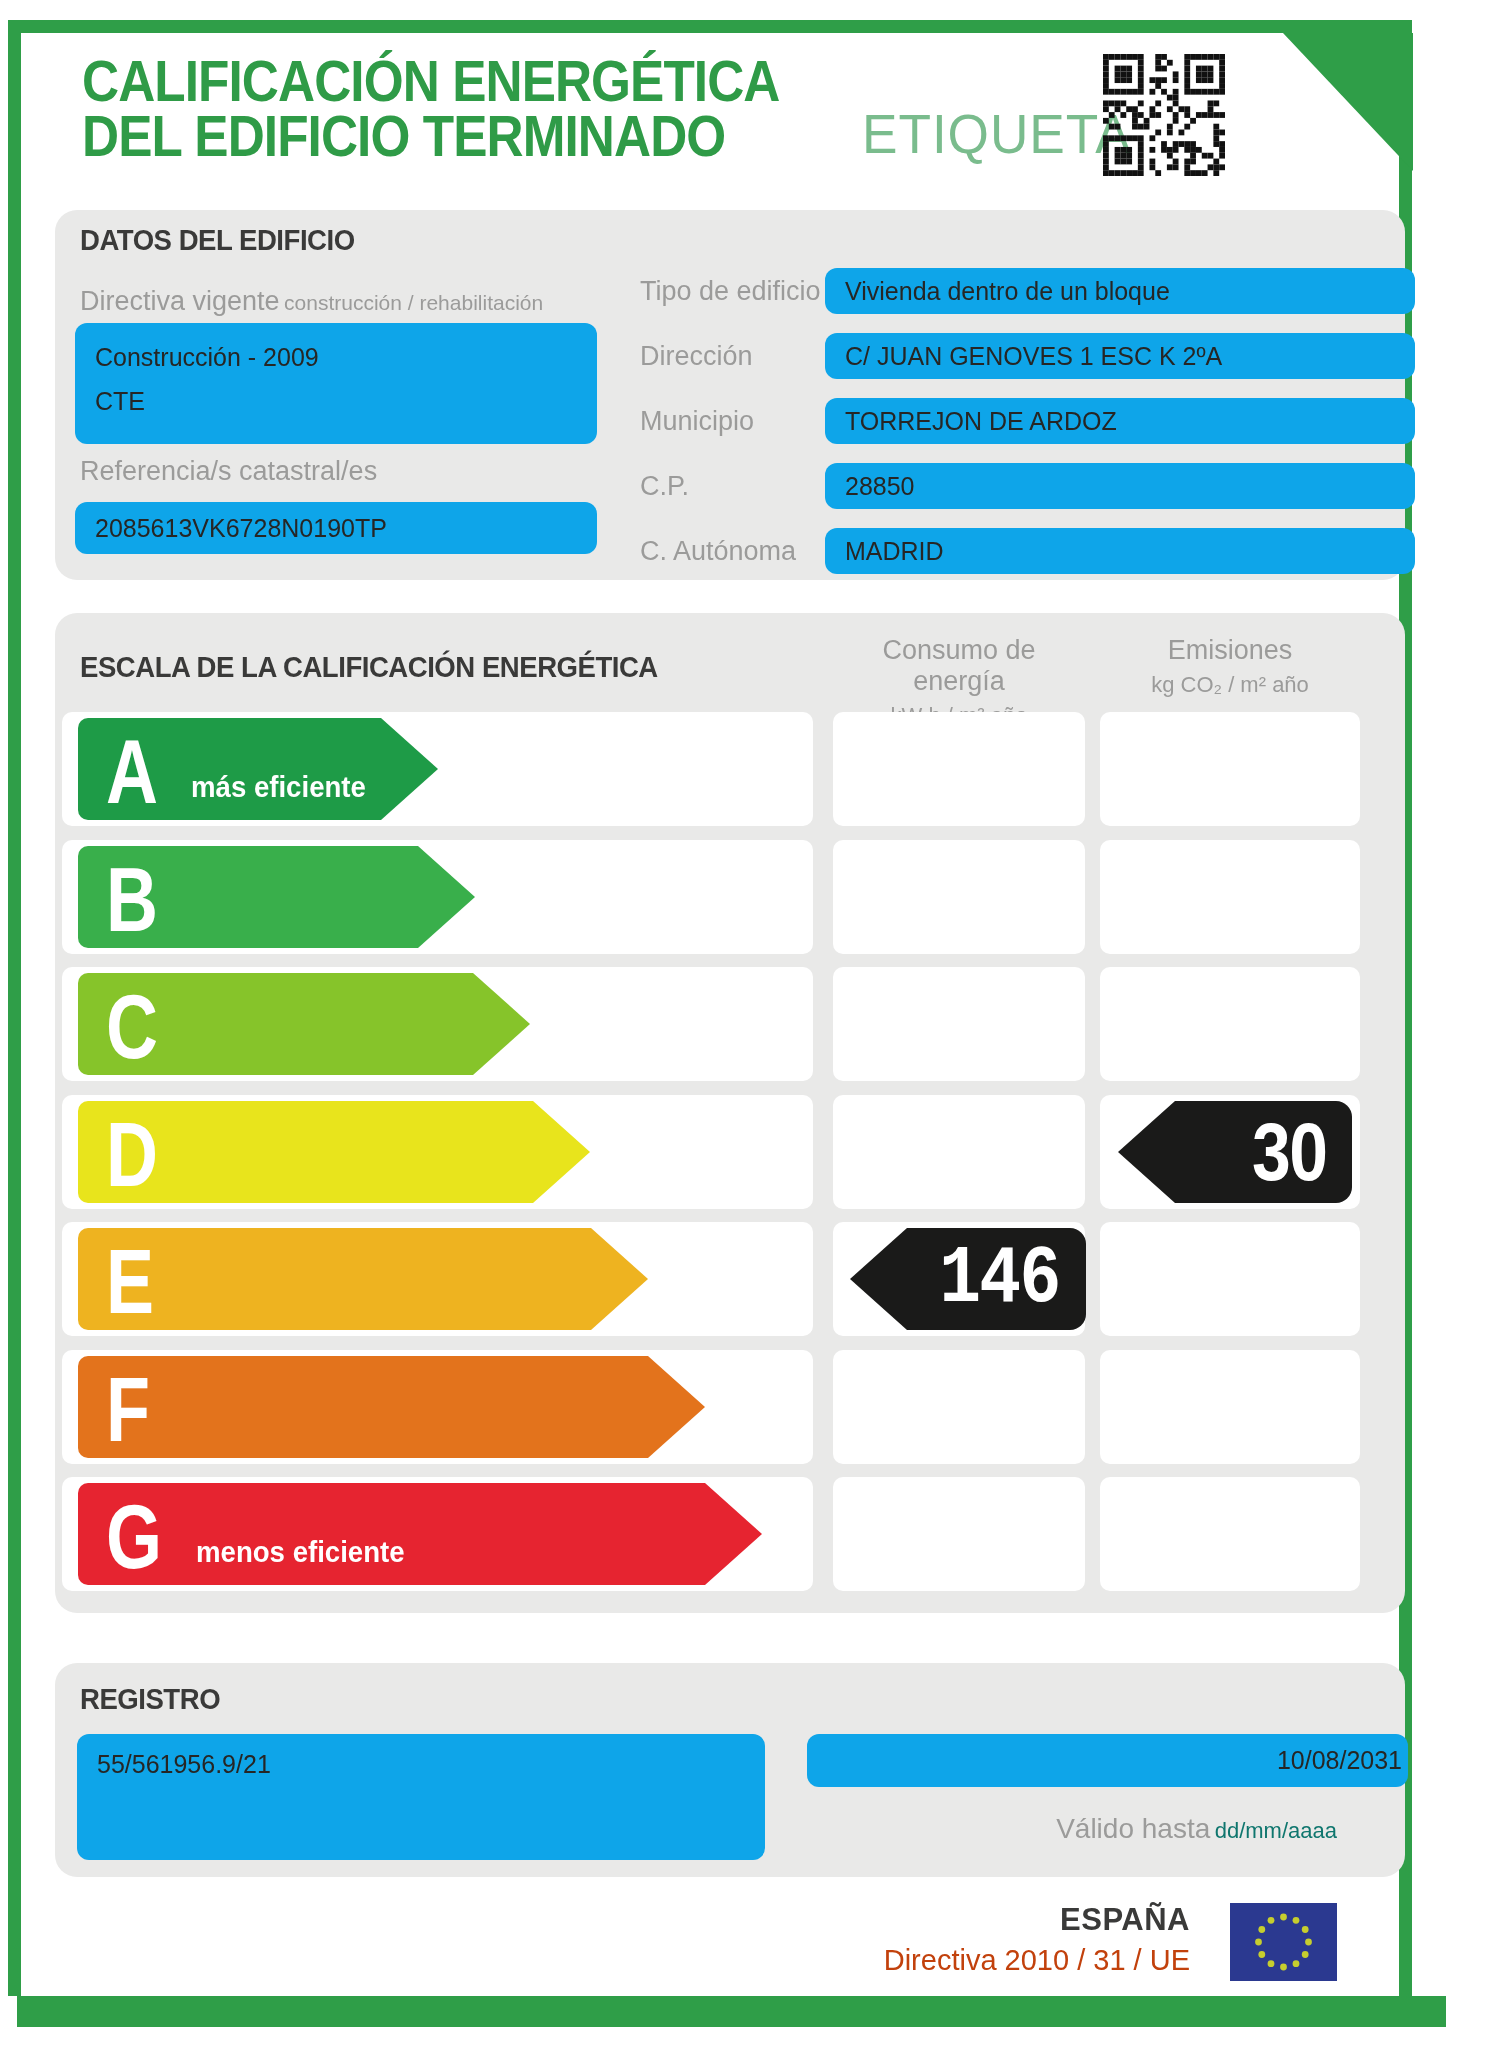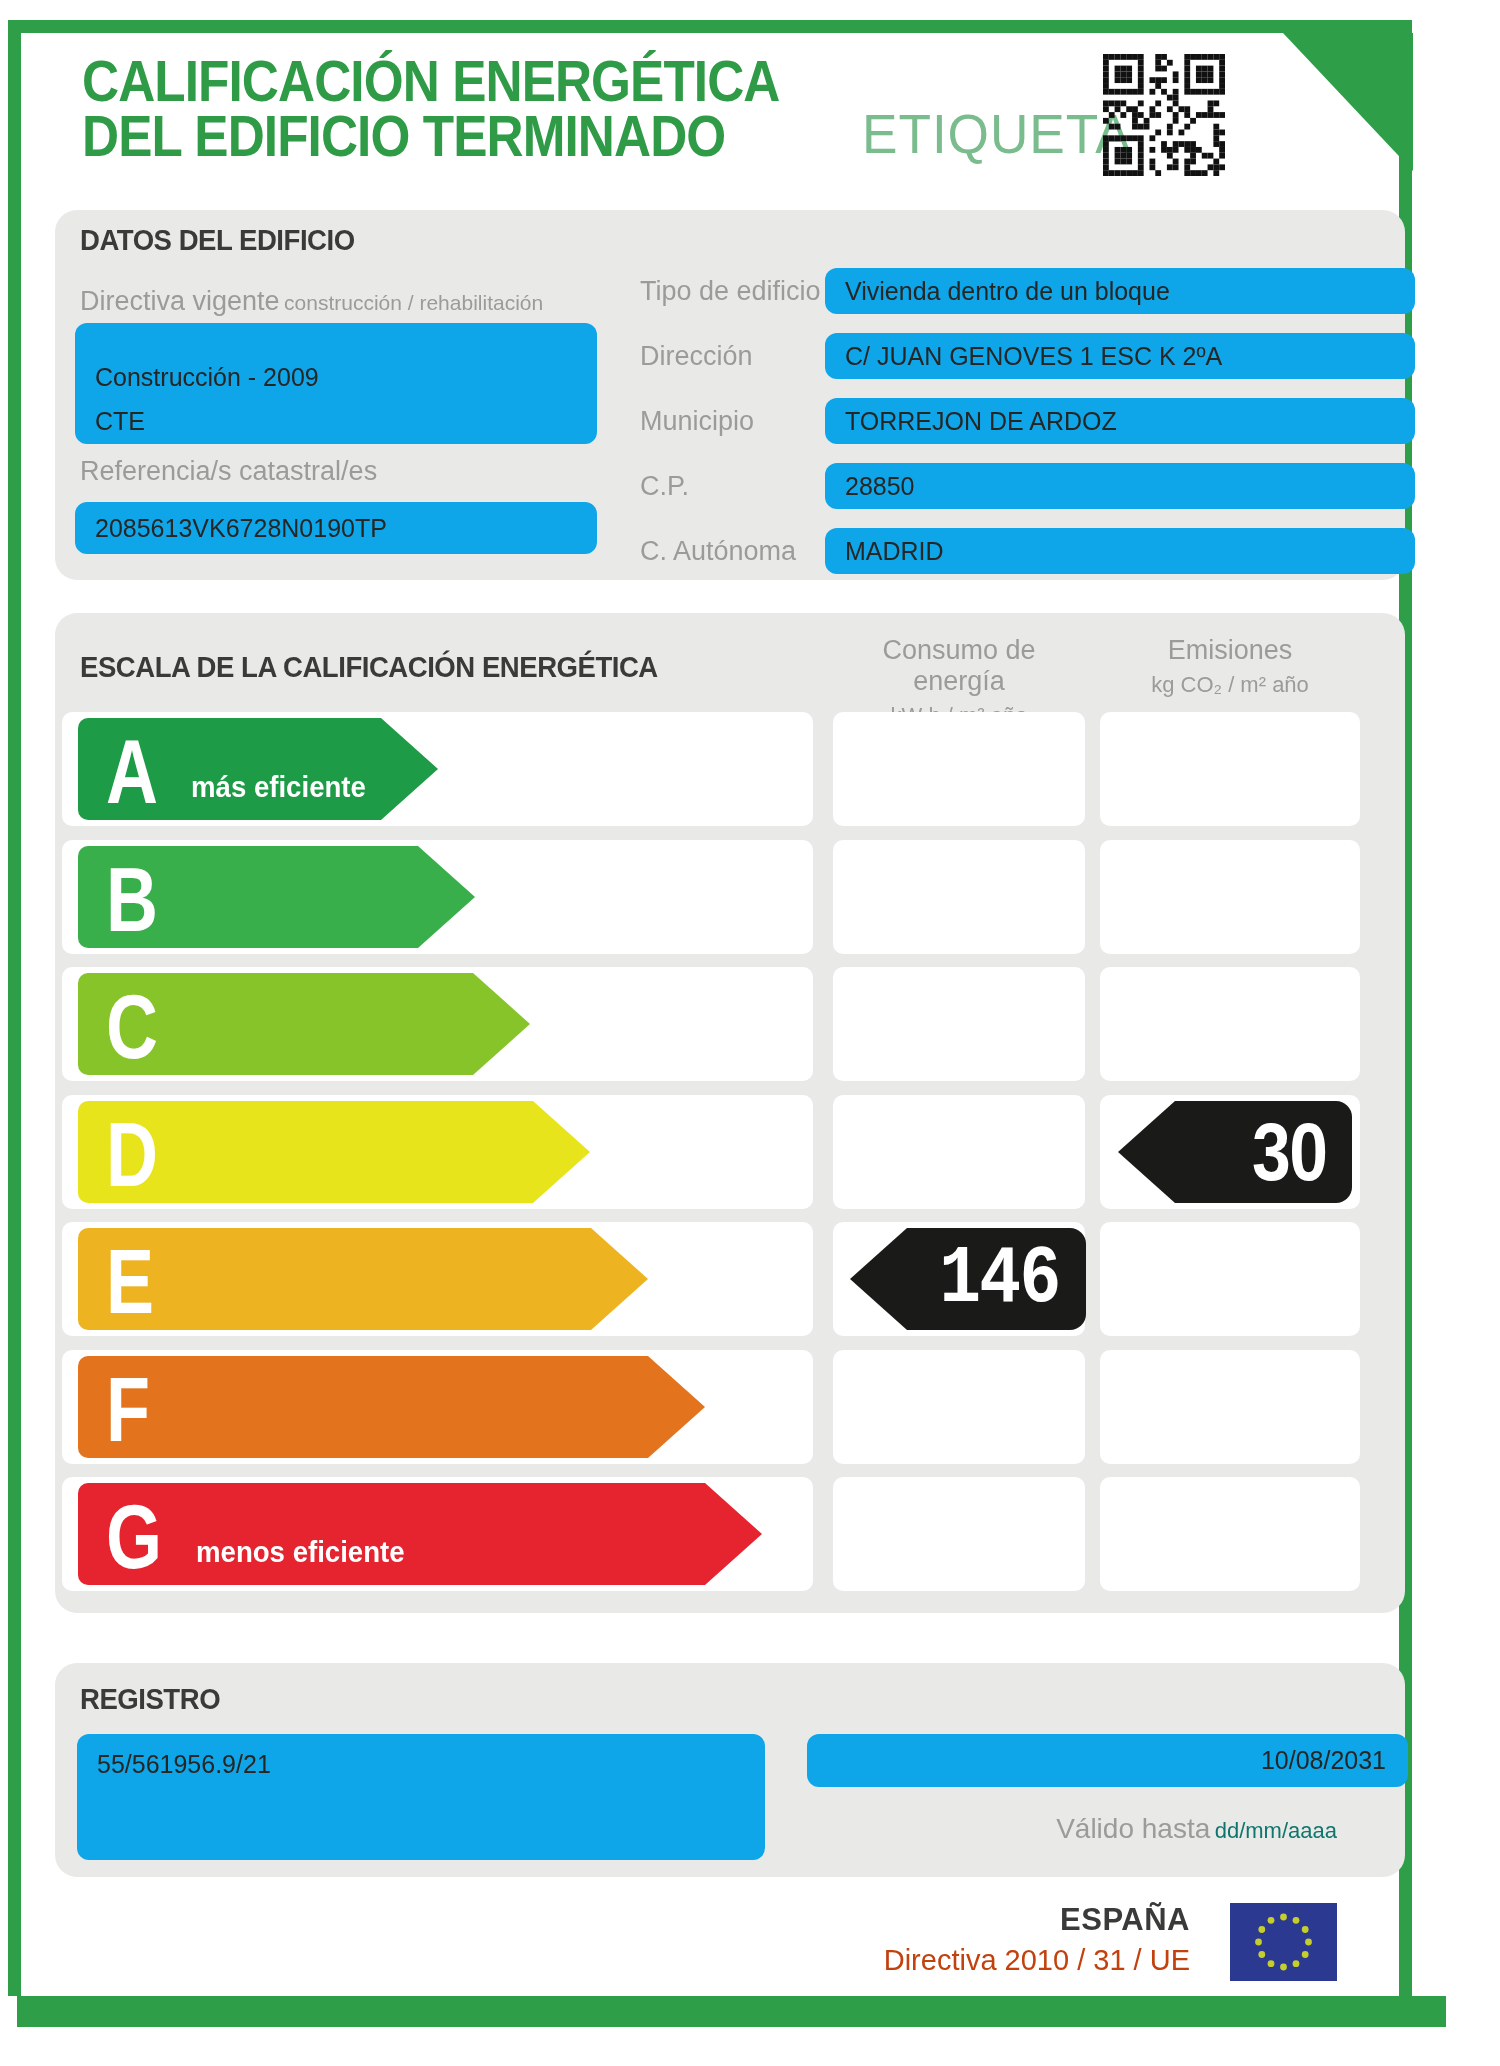--- a/index.html
+++ b/index.html
@@ -29,21 +29,21 @@
                letter-spacing:-0.5px;transform:scaleX(.95);transform-origin:left top;white-space:nowrap;}
   .whitebox{position:absolute;background:#0ea5e9;border-radius:12px;box-sizing:border-box;}
   .glabel{color:var(--graylabel);font-size:27px;white-space:nowrap;}
   .gsub{color:var(--graylabel);font-size:21px;}
   .val{color:var(--value);font-size:25px;white-space:nowrap;}
 
   
   .datos{top:210px;height:370px;}
   .norm-label{position:absolute;left:25px;top:76px;}
   .box-norm{left:20px;top:113px;width:522px;height:121px;}
-  .box-norm div{position:absolute;left:20px;margin-top:20px;}
+  .box-norm div{position:absolute;left:20px;}
   .ref-label{position:absolute;left:25px;top:246px;}
   .box-ref{left:20px;top:292px;width:522px;height:52px;}
   .box-ref div{position:absolute;left:20px;top:0;line-height:52px;}
   .field-label{position:absolute;left:585px;height:46px;line-height:46px;}
   .field-box{left:770px;width:590px;height:46px;}
   .field-box div{padding-left:20px;line-height:46px;}
 
   
   .escala{top:613px;height:1000px;}
   .colhdr{position:absolute;top:22px;text-align:center;color:var(--graylabel);}
@@ -72,21 +72,21 @@
   .ind-body{flex:1;background:var(--black);border-radius:0 16px 16px 0;display:flex;
             align-items:center;justify-content:flex-end;padding-right:26px;}
   .ind-value{color:#fff;font-size:82px;font-weight:bold;letter-spacing:-2px;
              transform:scaleX(.85);transform-origin:right center;}
 
   
   .registro{top:1663px;height:214px;}
   .box-reg-left{left:22px;top:71px;width:688px;height:126px;}
   .box-reg-left div{position:absolute;left:20px;top:16px;}
   .box-reg-right{left:752px;top:71px;width:601px;height:53px;}
-  .box-reg-right div{text-align:right;padding-right:22px;line-height:53px;}
+  .box-reg-right div{text-align:right;padding-right:6px;line-height:53px;}
   .valido{position:absolute;right:68px;top:150px;white-space:nowrap;}
   .valido .big{font-size:28px;color:var(--graylabel);}
   .valido .small{font-size:22px;color:#0f766e;}
 
   
   .espana{position:absolute;left:800px;top:1902px;width:390px;text-align:right;
           font-size:31px;font-weight:bold;color:var(--dark);letter-spacing:.5px;}
   .directiva{position:absolute;left:800px;top:1944px;width:390px;text-align:right;
           font-size:29px;color:#c2410c;}
   .euflag{position:absolute;left:1230px;top:1903px;width:107px;height:78px;}

